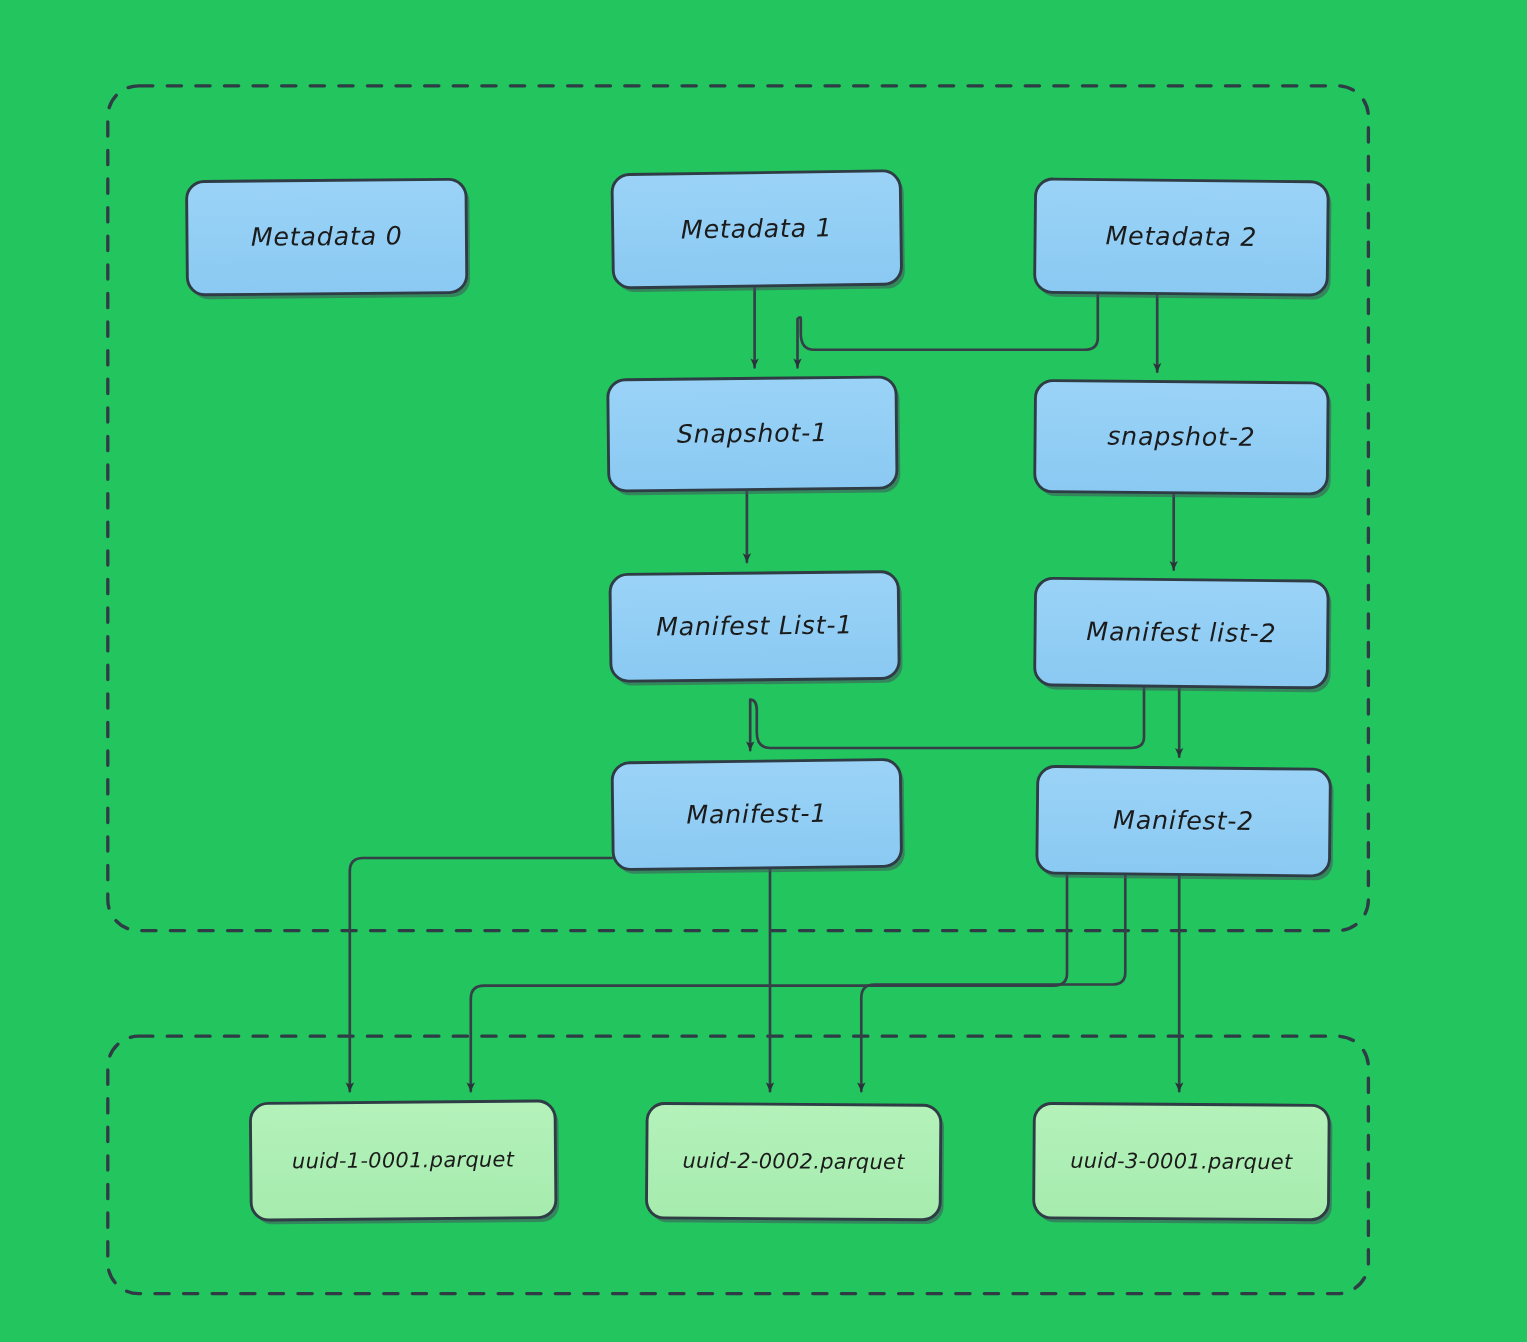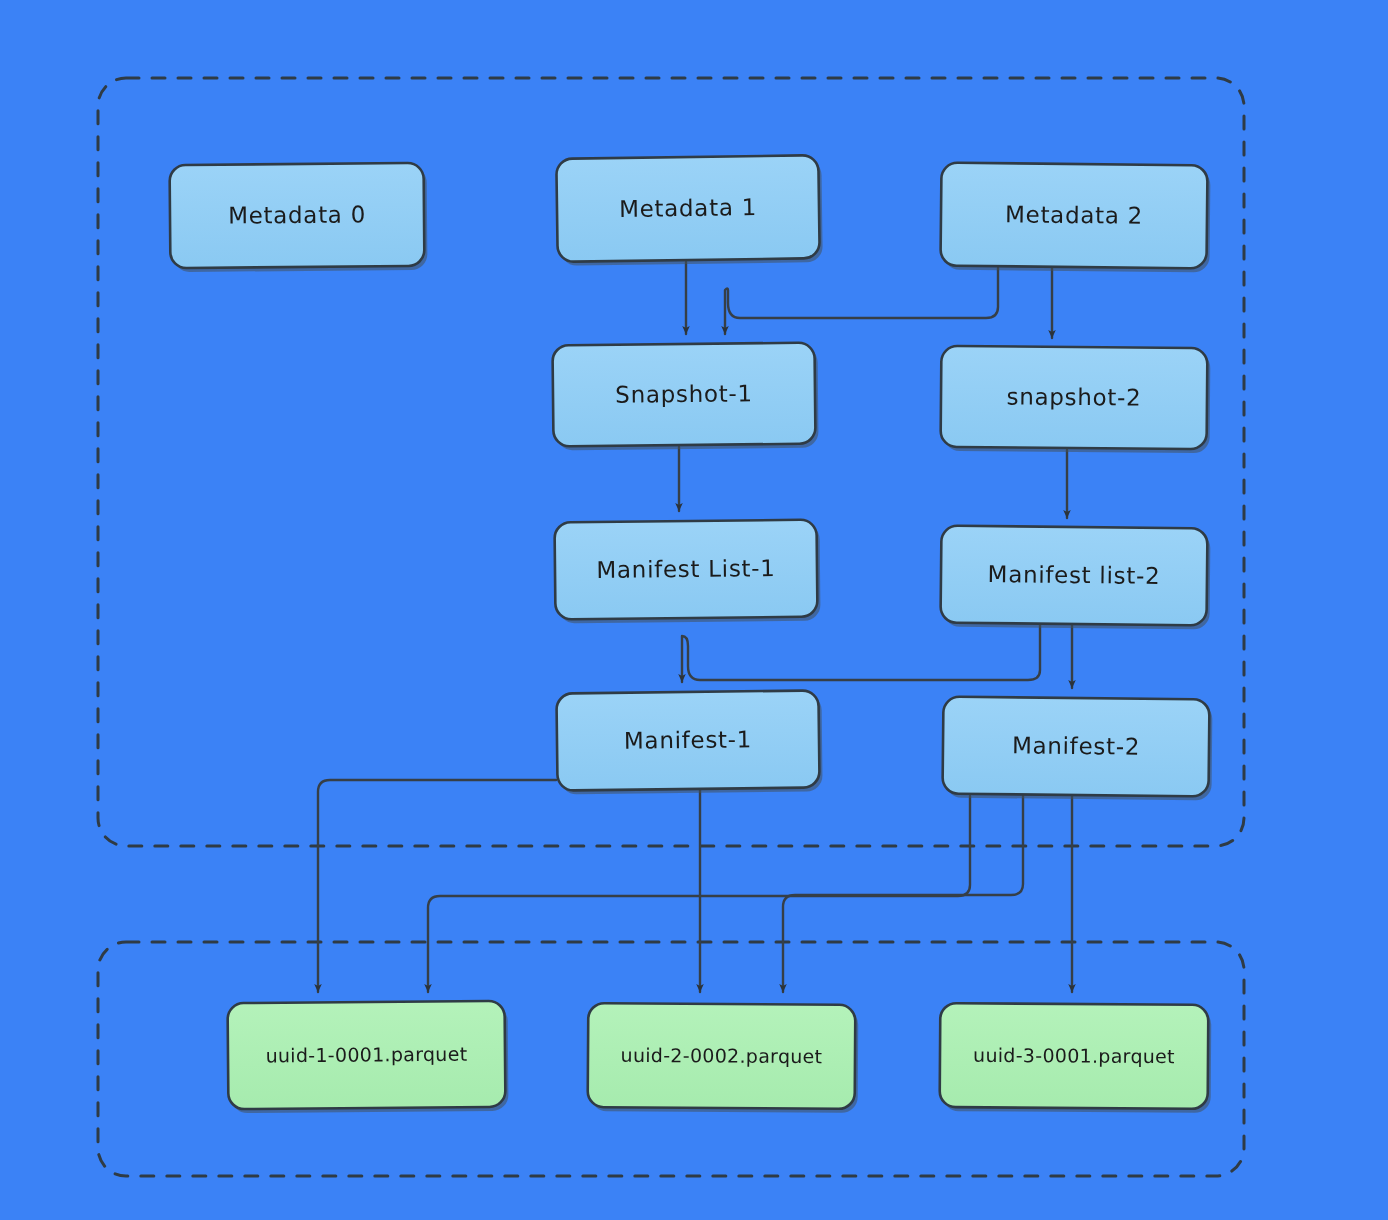--- a/index.html
+++ b/index.html
@@ -55,21 +55,21 @@
     fill: none;
     stroke: #363f47;
     stroke-width: 2.4;
     stroke-linecap: round;
     stroke-linejoin: round;
   }
 </style>
 </head>
 <body>
 
-<div id="canvas" style="background: #3b82f6;">
+<div id="canvas" style="background: #22c55e; font-style: italic;">
   <svg class="diagram" viewBox="0 0 1388 1220">
     <defs>
       <marker id="arrowhead" markerWidth="12" markerHeight="12" refX="8.4" refY="4" orient="auto" markerUnits="userSpaceOnUse">
         <path d="M 0.4 0.2 L 8.6 4 L 0.4 7.8 L 2.4 4 Z" fill="#2b333a"></path>
       </marker>
       <linearGradient id="blueGrad" x1="0" y1="0" x2="0" y2="1">
         <stop offset="0%" stop-color="#9bd3f7"></stop>
         <stop offset="100%" stop-color="#8ac9f2"></stop>
       </linearGradient>
       <linearGradient id="greenGrad" x1="0" y1="0" x2="0" y2="1">

